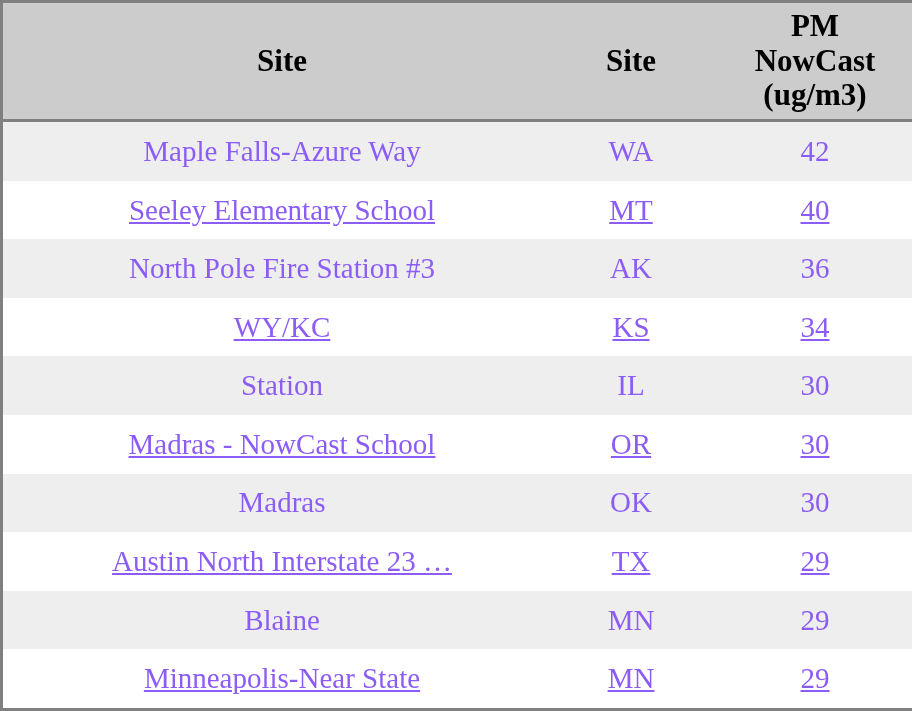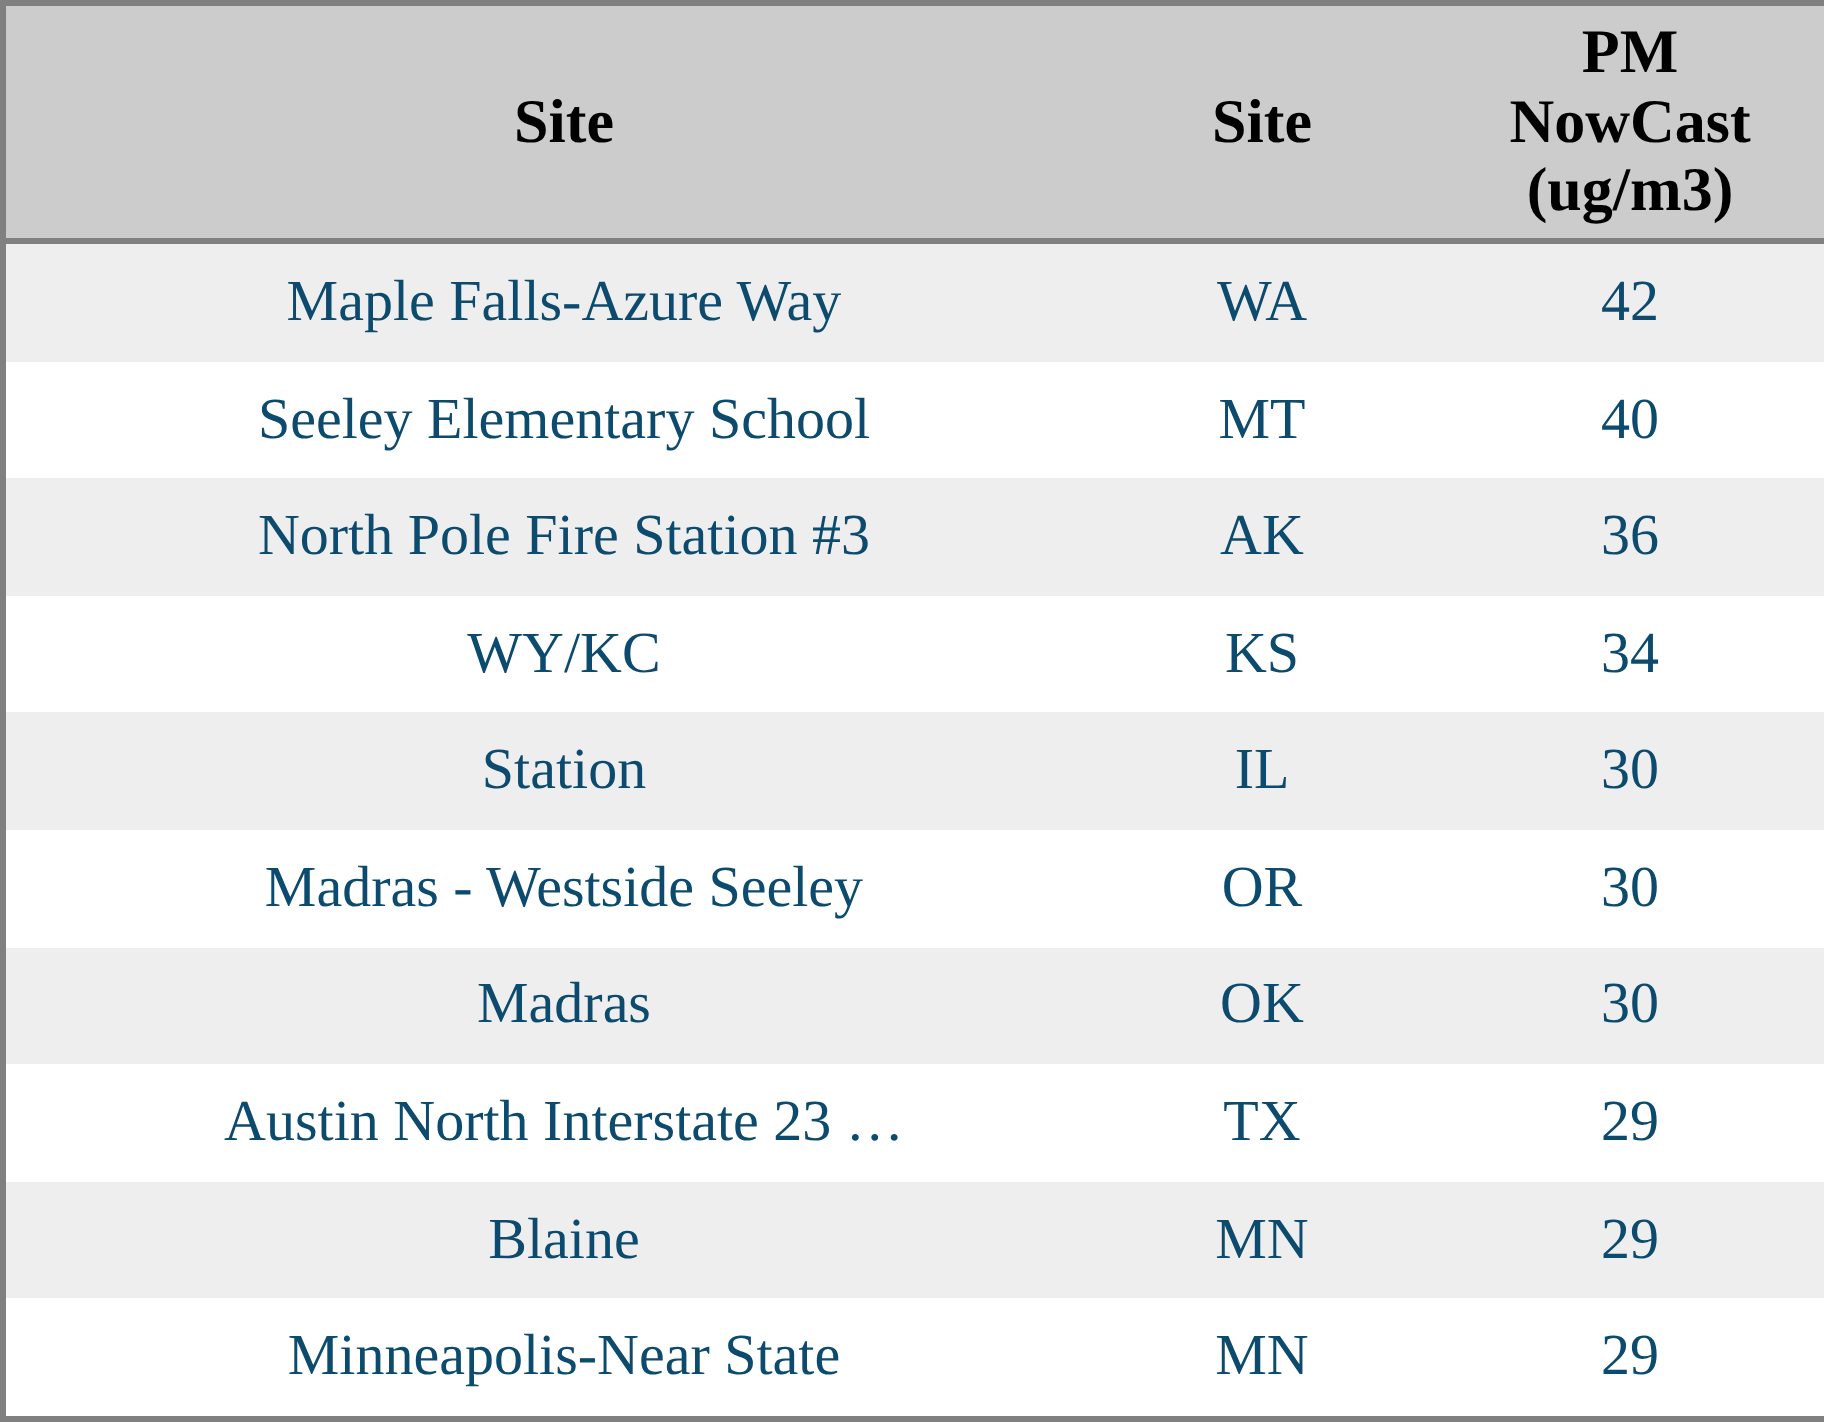--- a/index.html
+++ b/index.html
@@ -40,32 +40,33 @@
     padding: 6px 4px;
     line-height: 1.12;
   }
   thead th.col-site { width: 550px; font-family: Liberation Serif, serif; }
   thead th.col-state { width: 132px; }
   thead th.col-value { width: 220px; }
 
   tbody td {
     font-family: "Liberation Serif", serif;
     font-size: 29px;
-    color: #0c4a6e;
+    color: #8b5cf6;
     text-align: center;
     vertical-align: middle;
     padding: 0;
     height: 58px;
     border: none;
   }
   tbody tr.odd-row td {
     background: #eeeeee;
   }
   tbody tr.even-row td {
     background: #ffffff;
+    text-decoration: underline;
   }
   .hdr-line { display: block; }
 </style>
 </head>
 <body>
 
 <div class="table-frame">
   <table class="data-table">
     <thead>
       <tr>
@@ -102,21 +103,21 @@
         <td>WY/KC</td>
         <td>KS</td>
         <td>34</td>
       </tr>
       <tr class="odd-row">
         <td>Station</td>
         <td>IL</td>
         <td>30</td>
       </tr>
       <tr class="even-row">
-        <td>Madras - Westside Seeley</td>
+        <td>Madras - NowCast School</td>
         <td>OR</td>
         <td>30</td>
       </tr>
       <tr class="odd-row">
         <td>Madras</td>
         <td>OK</td>
         <td>30</td>
       </tr>
       <tr class="even-row">
         <td>Austin North Interstate 23 …</td>

